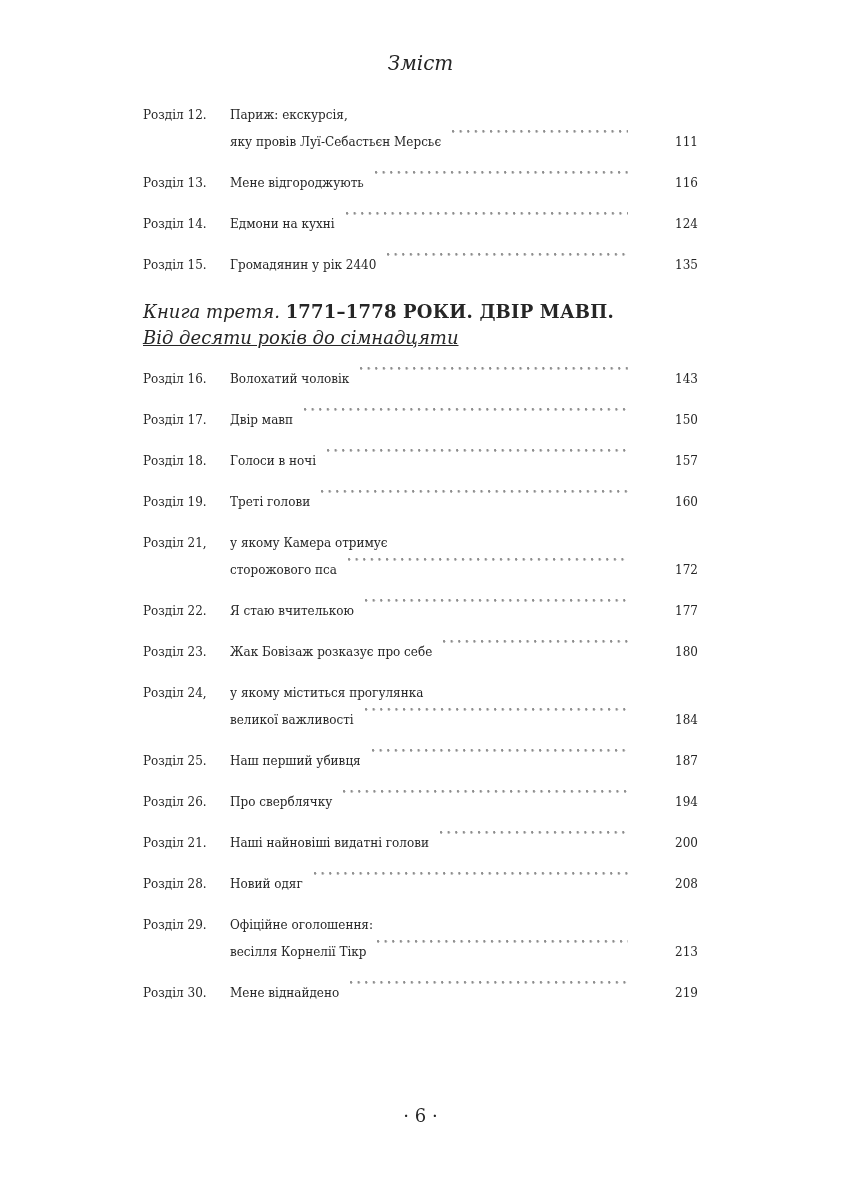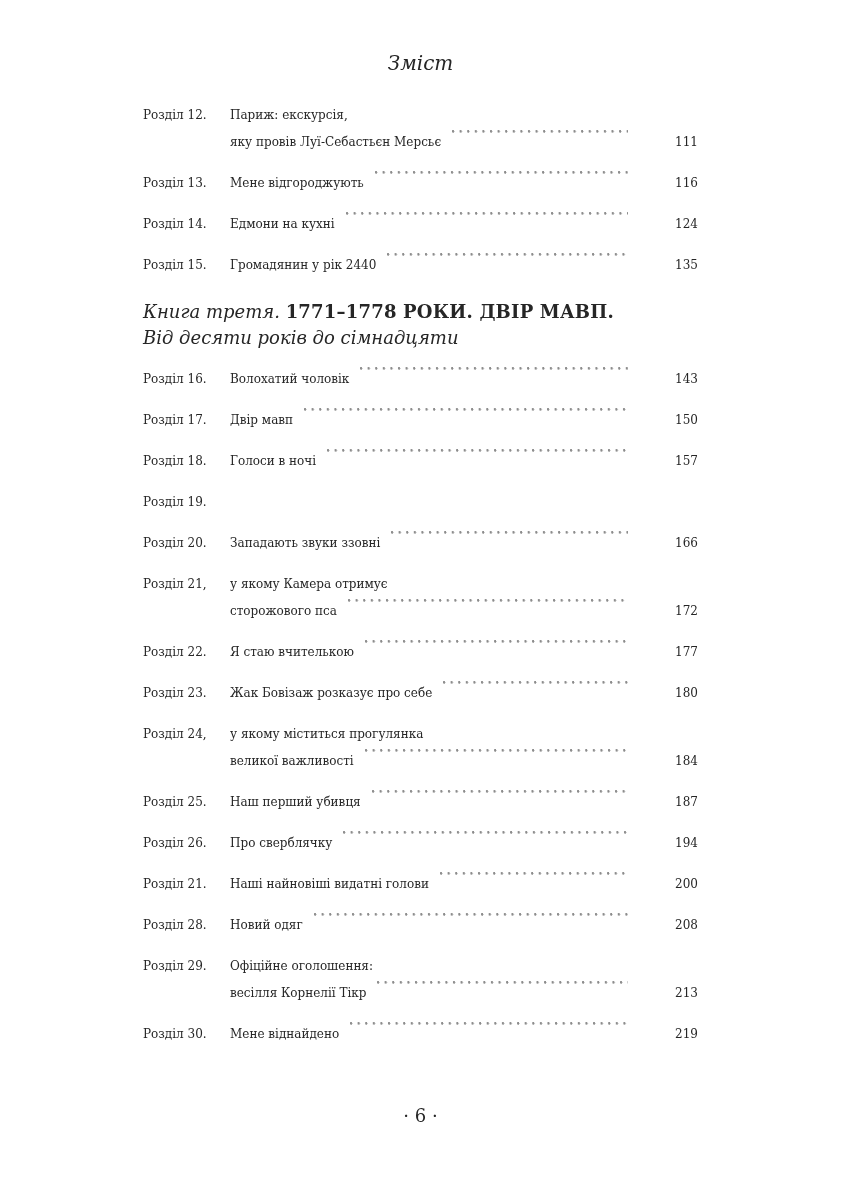--- a/index.html
+++ b/index.html
@@ -71,21 +71,21 @@
     text-align: right;
     white-space: nowrap;
   }
   .section-heading {
     margin: 20px 0 15px 0;
     font-size: 18px;
     line-height: 26px;
   }
   .sh-lead { font-style: italic; }
   .sh-caps { font-weight: bold; letter-spacing: 0.2px; margin-top: 48px; }
-  .sh-sub  { font-style: italic; }
+  .sh-sub  { font-style: italic; text-decoration: underline; }
   .footer {
     position: absolute;
     left: 143px;
     top: 1104px;
     width: 555px;
     text-align: center;
     font-size: 18px;
     line-height: 24px;
   }
 </style>
@@ -166,28 +166,25 @@
           <div class="body">
             <div class="tline last">
               <span class="ttext">Голоси в ночі</span>
               <span class="leader"></span>
               <span class="pagenum">157</span>
             </div>
           </div>
         </div>
         <div class="entry">
           <span class="label">Розділ 19.</span>
-        </div>
-        <div class="entry">
-          <span class="label">Розділ 20.</span>
-          <div class="body">
-            <div class="tline last">
-              <span class="ttext">Западають звуки ззовні</span>
-              <span class="leader"></span>
-              <span class="pagenum">166</span>
+          <div class="body">
+            <div class="tline last">
+              <span class="ttext">Треті голови</span>
+              <span class="leader"></span>
+              <span class="pagenum">160</span>
             </div>
           </div>
         </div>
         <div class="entry">
           <span class="label">Розділ 21,</span>
           <div class="body">
             <div class="tline">у якому Камера отримує</div>
             <div class="tline last">
               <span class="ttext">сторожового пса</span>
               <span class="leader"></span>

